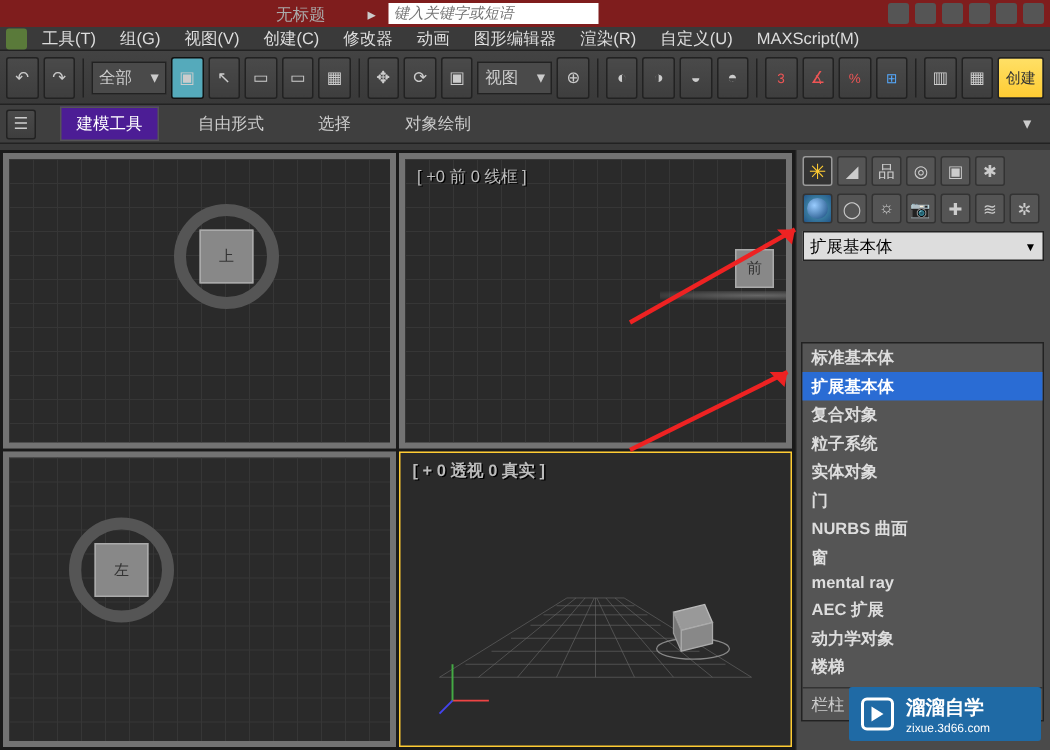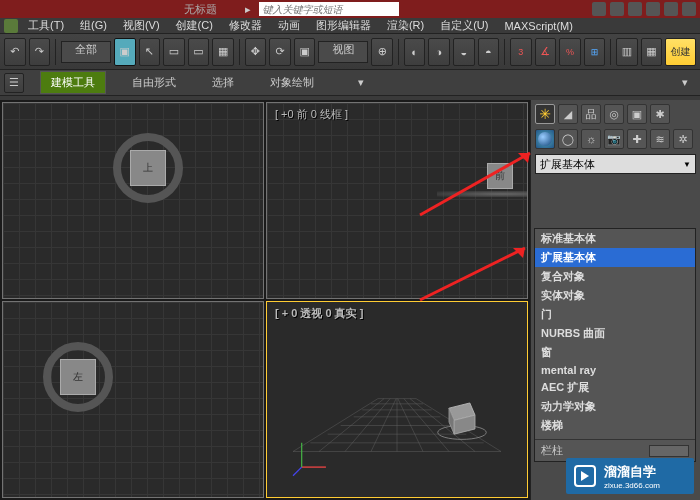--- a/index.html
+++ b/index.html
@@ -15,33 +15,33 @@
 
 
 .menubar { height: 16px; background: #3a3a3a; display: flex; align-items: center; padding: 0 4px; gap: 4px; border-bottom: 1px solid #222; }
 .menubar .item { padding: 2px 6px; color: #ddd; cursor: pointer; }
 
 
 .maintb { height: 36px; background: linear-gradient(#434343,#393939); display: flex; align-items: center; padding: 0 4px; gap: 3px; border-bottom: 1px solid #222; }
 .tbtn { width: 28px; height: 28px; background: linear-gradient(#4a4a4a,#3e3e3e); border: 1px solid #222; border-radius: 2px; display: flex; align-items: center; justify-content: center; }
 .tbtn.active { background: linear-gradient(#2a2a2a,#333); border: 1px solid #111; }
 .tsep { width: 1px; height: 26px; background: #222; margin: 0 2px; }
-.tdrop { height: 22px; background: #4a4a4a; border: 1px solid #222; display: flex; align-items: center; padding: 0 4px; gap: 19px; min-width: 50px; flex-direction: column; }
+.tdrop { height: 22px; background: #4a4a4a; border: 1px solid #222; display: flex; align-items: center; padding: 0 4px; gap: 4px; min-width: 50px; }
 .tiny { font-size: 9px; }
 .yellowbtn { background: linear-gradient(#ffe066,#ffcc33); color: #333; font-size: 10px; }
 
 
 .ribbon { height: 26px; background: #3f3f3f; display: flex; align-items: center; padding: 0 4px; gap: 16px; border-bottom: 1px solid #222; }
 .ribbon .tab { padding: 3px 10px; color: #ccc; cursor: pointer; }
-.ribbon .tab.active { background: #4d7c0f; border: 1px solid #555; color: #fff; }
+.ribbon .tab.active { background: #4c1d95; border: 1px solid #555; color: #fff; }
 .ribbon .trail { margin-left: auto; width: 14px; height: 14px; }
 
 
 .workspace { position: absolute; top: 100px; left: 0; right: 170px; bottom: 0; background: #1a1a1a; display: grid; grid-template-columns: 1fr 1fr; grid-template-rows: 1fr 1fr; gap: 2px; padding: 2px; }
-.viewport { background: #2a2a2a; position: relative; overflow: hidden; border: 1px solid #737373; }
+.viewport { background: #2a2a2a; position: relative; overflow: hidden; border: 4px solid #737373; }
 .viewport.active { border: 1px solid #ffcc33; font-weight: bold; }
 .vp-label { position: absolute; top: 4px; left: 8px; color: #bbb; font-size: 11px; text-shadow: 1px 1px #000; }
 .grid-bg { position: absolute; inset: 0; background-image: linear-gradient(#3a3a3a 1px, transparent 1px), linear-gradient(90deg, #3a3a3a 1px, transparent 1px); background-size: 16px 16px; opacity: 0.8; }
 .vp-cube { position: absolute; width: 36px; height: 36px; background: #888; border: 1px solid #aaa; color: #333; display: flex; align-items: center; justify-content: center; font-size: 10px; }
 .vp-ring { position: absolute; width: 70px; height: 70px; border: 8px solid #555; border-radius: 50%; }
 
 
 .persp { position: absolute; inset: 0; }
 .persp svg { width: 100%; height: 100%; }
 
@@ -241,20 +241,21 @@
   <div class="pdrop">
     <span>扩展基本体</span>
     <span class="arrow">▼</span>
   </div>
 </div>
 
 <div class="dropdown" style="top:228px">
   <div class="opt">标准基本体</div>
   <div class="opt hl">扩展基本体</div>
   <div class="opt">复合对象</div>
+  <div class="opt">粒子系统</div>
   <div class="opt">实体对象</div>
   <div class="opt">门</div>
   <div class="opt">NURBS 曲面</div>
   <div class="opt">窗</div>
   <div class="opt">mental ray</div>
   <div class="opt">AEC 扩展</div>
   <div class="opt">动力学对象</div>
   <div class="opt">楼梯</div>
   <div class="footer">
     <span>栏柱</span>

